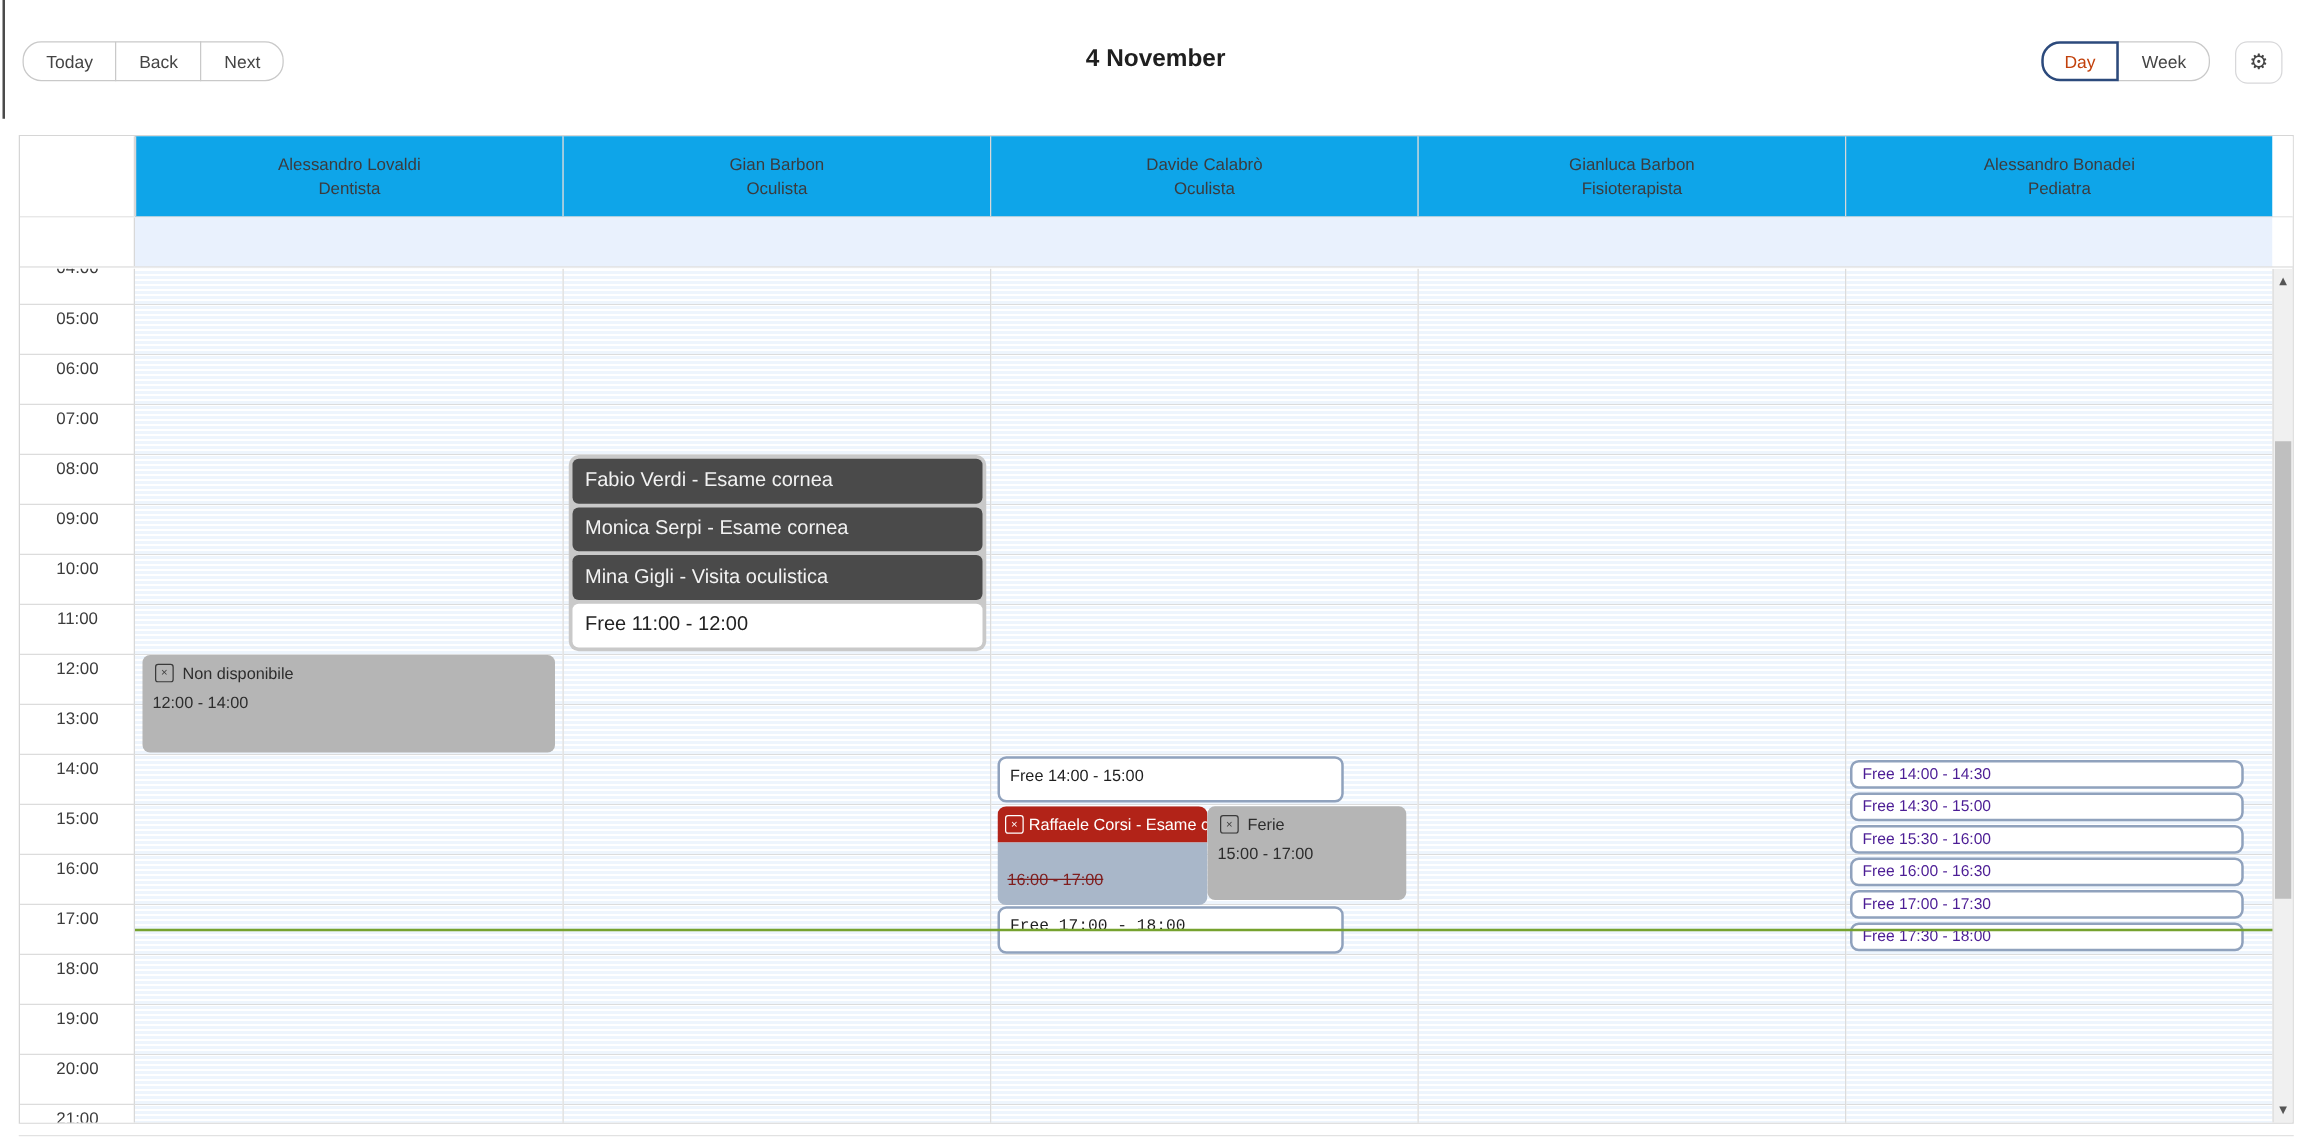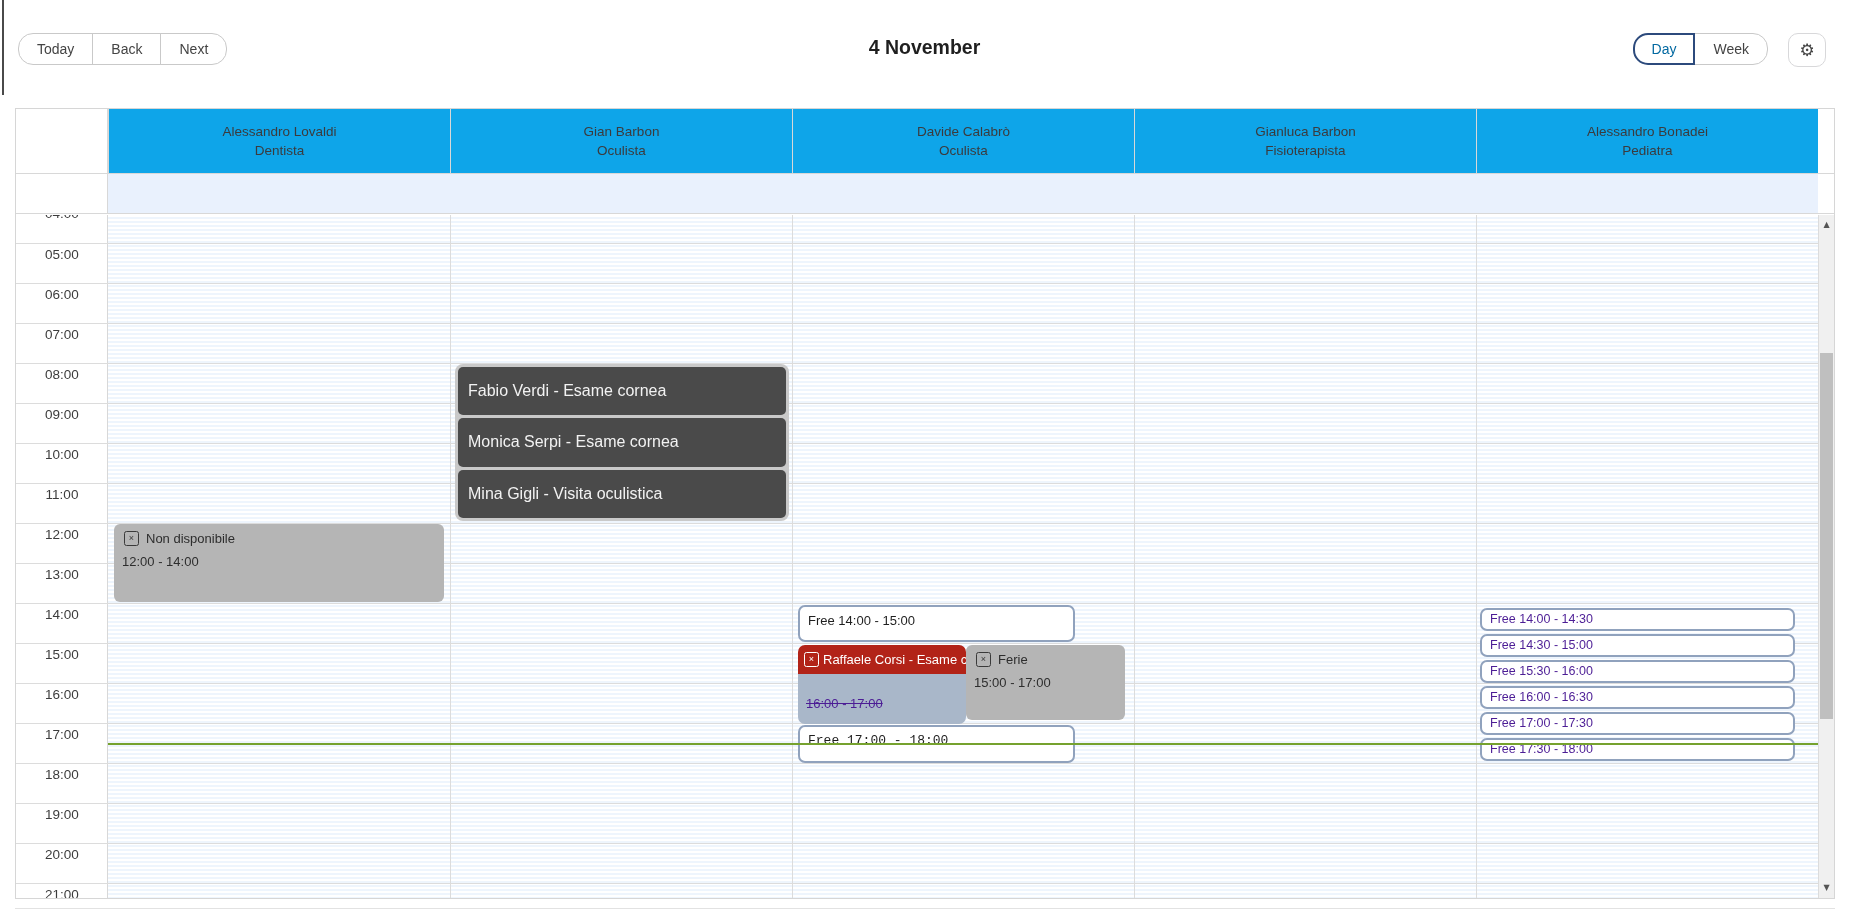--- a/index.html
+++ b/index.html
@@ -17,21 +17,21 @@
   .tb-btn{height:32px;padding:0 18px;background:#fff;border:1px solid #c9c9c9;
           font-size:14px;color:#444;display:flex;align-items:center;cursor:pointer;
           margin-left:-1px;white-space:nowrap;}
   .btn-group .tb-btn:first-child{border-radius:15px 0 0 15px;margin-left:0;}
   .btn-group .tb-btn:last-child{border-radius:0 15px 15px 0;}
   .group-left{position:absolute;left:3px;top:3px;}
   .toolbar-title{position:absolute;left:0;right:0;top:6px;text-align:center;
                  font-size:19.5px;font-weight:700;color:#1f1f1f;}
   .group-right{position:absolute;right:66px;top:3px;}
   .tb-btn.active{border:2px solid var(--active-view-border,#2c4a7c);z-index:2;
-                 padding:0 17px;color:#0369a1;}
+                 padding:0 17px;color:#c2410c;}
   .gear-btn{position:absolute;right:8px;top:3px;width:38px;height:34px;background:#fff;
             border:1px solid #d8d8da;border-radius:10px;display:flex;align-items:center;
             justify-content:center;cursor:pointer;}
   .gear-glyph{font-family:"DejaVu Sans",sans-serif;font-size:17px;color:#444;line-height:1;}
 
   
   .calendar{position:absolute;left:15px;top:108px;width:1818px;height:789px;
             border:1px solid #d6d6d6;box-sizing:content-box;background:#fff;}
 
   
@@ -91,21 +91,21 @@
   .ev-free{background:#fff;border:2.5px solid var(--free-border,#90a2bd);border-radius:7px;
            color:#1f1f1f;padding:6px 0 0 8px;white-space:nowrap;overflow:hidden;z-index:6;}
   .ev-free-small{background:#fff;border:2.5px solid var(--free-border,#90a2bd);border-radius:7px;
            color:#4c1d95;font-size:12.5px;line-height:18px;padding:0 0 0 8px;
            white-space:nowrap;overflow:hidden;z-index:6;}
 
   .ev-red{border-radius:7px;overflow:hidden;z-index:10;}
   .ev-red-head{height:29px;background:var(--red-bg,#b22318);color:#fff;display:flex;
                align-items:center;gap:4px;padding:0 6px;white-space:nowrap;overflow:hidden;}
   .ev-red-body{position:absolute;left:0;right:0;top:29px;bottom:0;background:var(--red-body-bg,#a9b7c9);}
-  .ev-red-body .struck{position:absolute;left:8px;top:22px;color:#4c1d95;text-decoration:line-through;}
+  .ev-red-body .struck{position:absolute;left:8px;top:22px;color:#7f1d1d;text-decoration:line-through;}
 
   
   .now-line{position:absolute;left:92px;width:1710px;height:2px;
             background:var(--now-line,#76a22e);z-index:40;pointer-events:none;}
 
   
   .vscroll{position:absolute;right:0;top:0;width:16px;height:683px;background:#f0f0f0;
            border-left:1px solid #dcdcdc;box-sizing:border-box;}
   .vs-arrow{position:absolute;left:0;width:15px;text-align:center;font-size:8px;color:#555;
             font-family:"DejaVu Sans",sans-serif;cursor:pointer;line-height:10px;}
@@ -206,20 +206,23 @@
               <div class="group-box" style="left: 4px; width: 334px; top: 161px; height: 157px;">
                 <div class="ev-booked">
                   <span>Fabio Verdi - Esame cornea</span>
                 </div>
                 <div class="ev-booked">
                   <span>Monica Serpi - Esame cornea</span>
                 </div>
                 <div class="ev-booked">
                   <span>Mina Gigli - Visita oculistica</span>
                 </div>
+                <div class="ev-free-plain">
+                  <span>Free 11:00 - 12:00</span>
+                </div>
               </div>
             </div>
             <div class="day-col" style="left: 684px;">
               <div class="ev ev-free" style="top: 402px; height: 37px; left: 5px; width: 277px;"><span>Free 14:00 - 15:00</span></div>
               <div class="ev ev-red" style="top: 442px; height: 79px; left: 5px; width: 168px;">
                 <div class="ev-red-head">
                   <span class="icon-busy white">×</span>
                   <span>Raffaele Corsi - Esame cornea</span>
                 </div>
                 <div class="ev-red-body">

